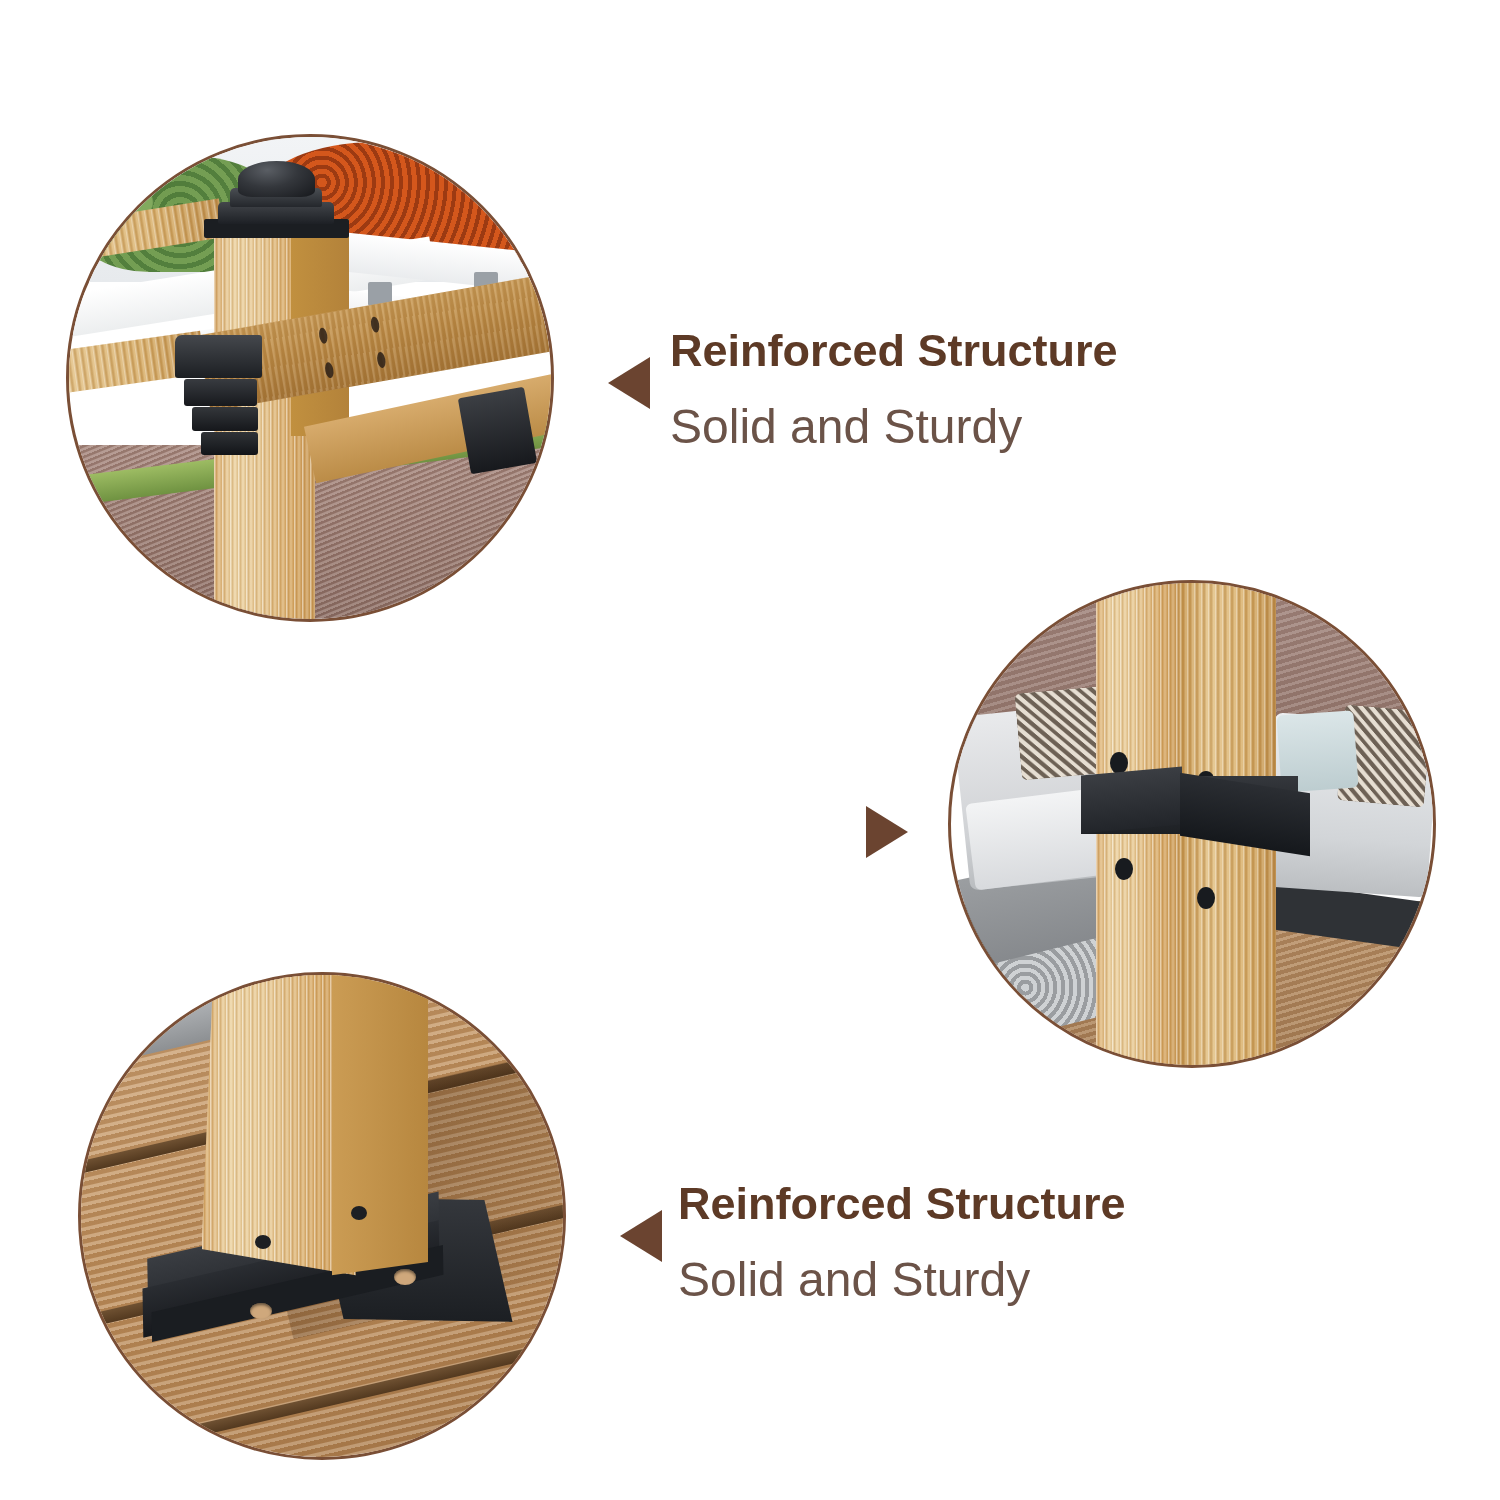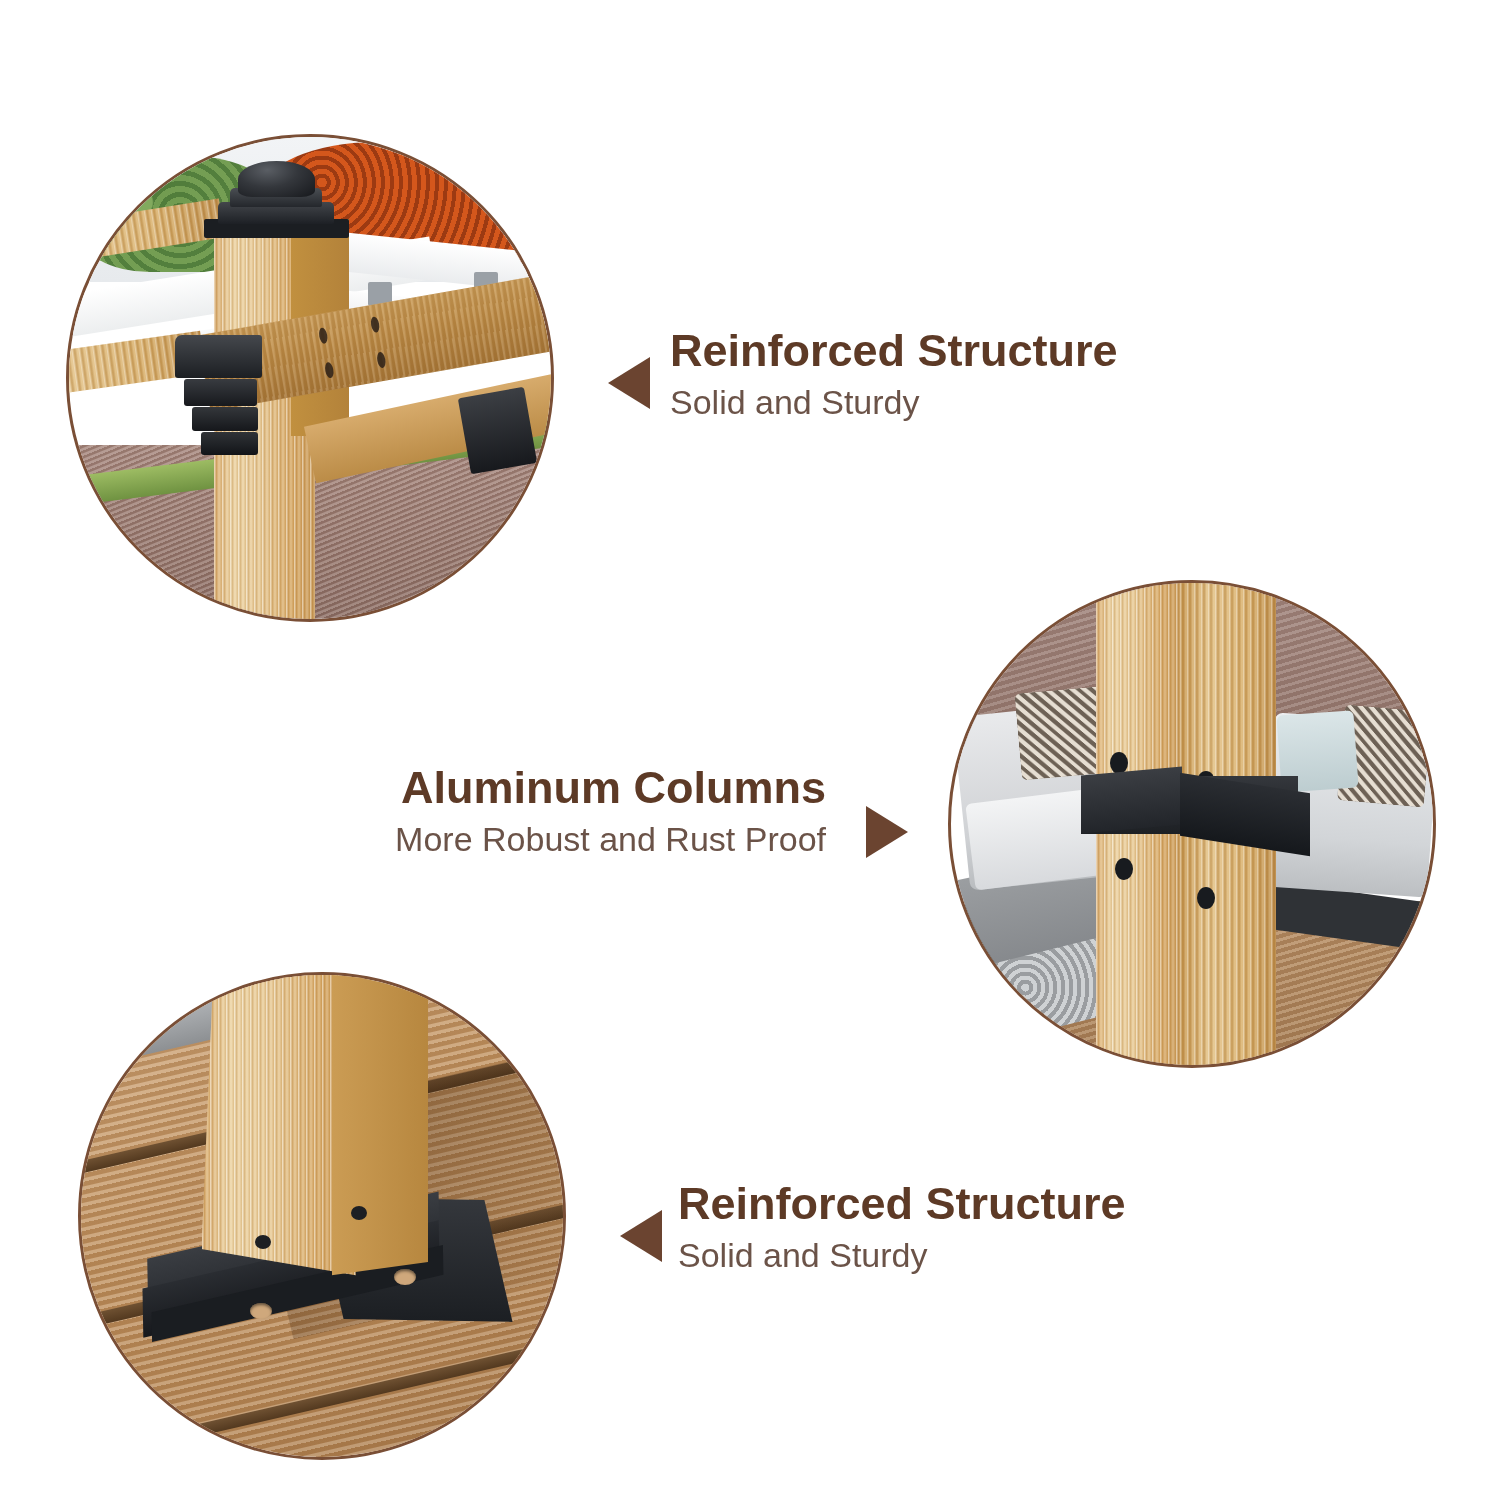--- a/index.html
+++ b/index.html
@@ -36,26 +36,26 @@
   
   .callout { position: absolute; }
   .callout-heading {
     font-size: 45px;
     font-weight: 700;
     color: #5D3A26;
     line-height: 1.15;
     white-space: nowrap;
   }
   .callout-sub {
-    font-size: 34px;
+    font-size: 48px;
     font-weight: 400;
     color: #6B5348;
     line-height: 1.25;
     white-space: nowrap;
-    margin-top: 4px;
+    margin-top: 20px;
   }
   .callout.right-text { text-align: right; }
 
   
   .arrow { position: absolute; width: 0; height: 0; }
   .arrow-left {
     border-top: 26px solid transparent;
     border-bottom: 26px solid transparent;
     border-right: 42px solid #6B4430;
   }
@@ -310,24 +310,20 @@
     </div>
   </div>
 
   <div class="arrow arrow-left" style="left:608px; top:357px;"></div>
 
   <div class="callout" style="left:670px; top:325px;">
     <div class="callout-heading">Reinforced Structure</div>
     <div class="callout-sub">Solid and Sturdy</div>
   </div>
 
-  <div class="callout right-text" style="left:266px; top:762px; width:560px;">
-    <div class="callout-heading">Aluminum Columns</div>
-    <div class="callout-sub">More Robust and Rust Proof</div>
-  </div>
 
   <div class="arrow arrow-right" style="left:866px; top:806px;"></div>
 
   <div id="circle-2" class="photo-circle">
     <div class="scene">
       <div id="c2-deck-top"></div>
       <div id="c2-deck-bot"></div>
       <div id="c2-dark-floor"></div>
       <div id="c2-dark-floor2"></div>
       <div id="c2-rug"></div>

